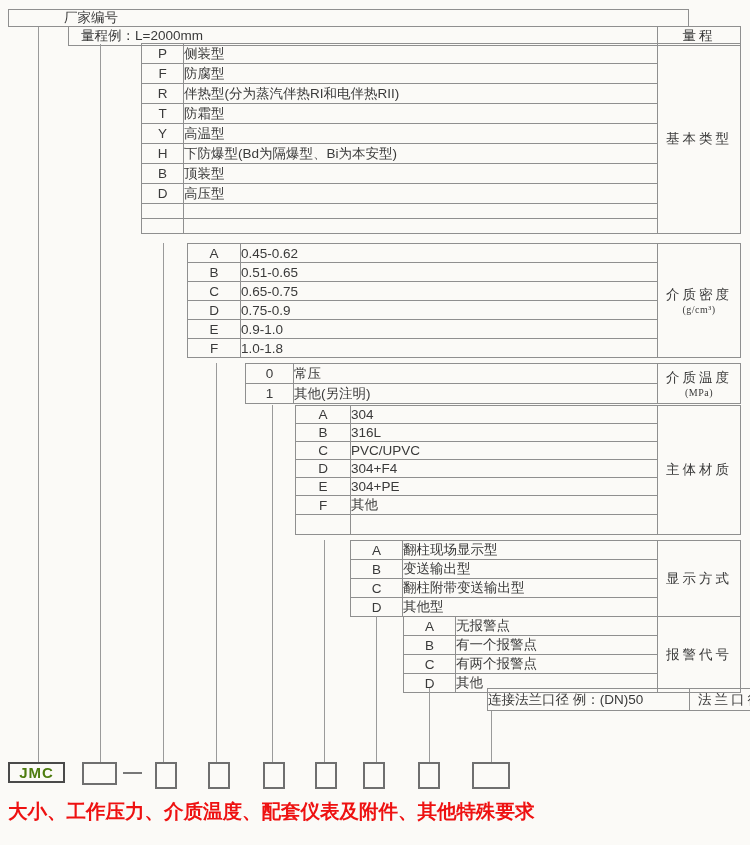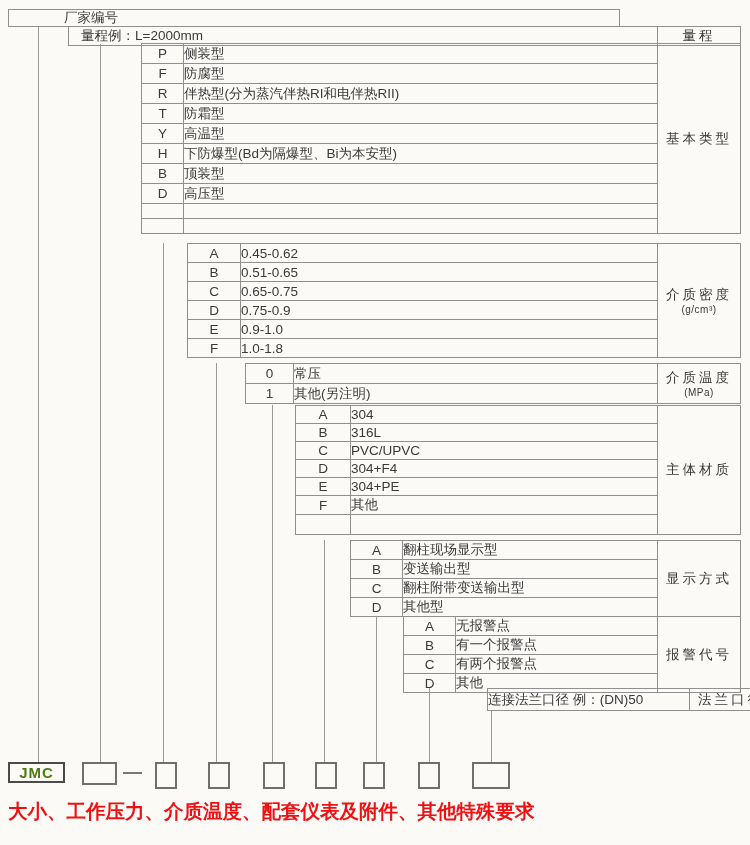--- a/index.html
+++ b/index.html
@@ -20,21 +20,21 @@
   table.sec { position:absolute; border-collapse:collapse; table-layout:fixed; background:transparent; }
   table.sec td {
     border:1px solid #8f8f8f;
     padding:0; font-size:13.5px; color:#3a3a3a; vertical-align:middle;
     overflow:hidden; white-space:nowrap;
   }
   td.code { text-align:center; }
   td.val  { padding-left:13px; }
   td.lbl  {
     text-align:center;
-    font-family:Liberation Sans, sans-serif;
+    font-family:Liberation Serif, serif;
     font-size:13.5px; letter-spacing:3px; color:#4a4a4a;
   }
   td.lbl .unit { letter-spacing:0.5px; font-size:10px; } tr.h22 td { height:22px; } tr.h20 td { height:20px; }
   tr.h19 td { height:19px; } tr.h18 td { height:18px; } tr.h17 td { height:17px; }
   tr.h16 td { height:16px;margin-top:29px; } tr.h15 td { height:15px; }
   .connector { position:absolute; width:1px; background:#9a9a9a; }
   .codebox { position:absolute; border:2px solid #6f6f6f; background:transparent; }
   .jmcbox {
     position:absolute; border:2px solid #4a4a4a;
     display:flex; align-items:center; justify-content:center;
@@ -42,21 +42,21 @@
   }
   .dash { position:absolute; height:2px; background:#777; }
   .note {
     position:absolute; left:8px; top:798px; width:740px;
     color:#ee1111; font-weight:bold; font-size:19.5px; line-height:27px;
   }
 </style>
 </head>
 <body>
 
-<div class="cellbox" style="left:8px; top:9px; width:612px; height:18px; padding-left:55px;">
+<div class="cellbox" style="left:8px; top:9px; width:681px; height:18px; padding-left:55px;">
   <span>厂家编号</span>
 </div>
 
 <table class="sec" style="left:68px; top:26px; width:672px;">
   <colgroup>
       <col style="width:589px">
       <col style="width:83px">
     </colgroup>
   <tbody>
       <tr class="h16">

